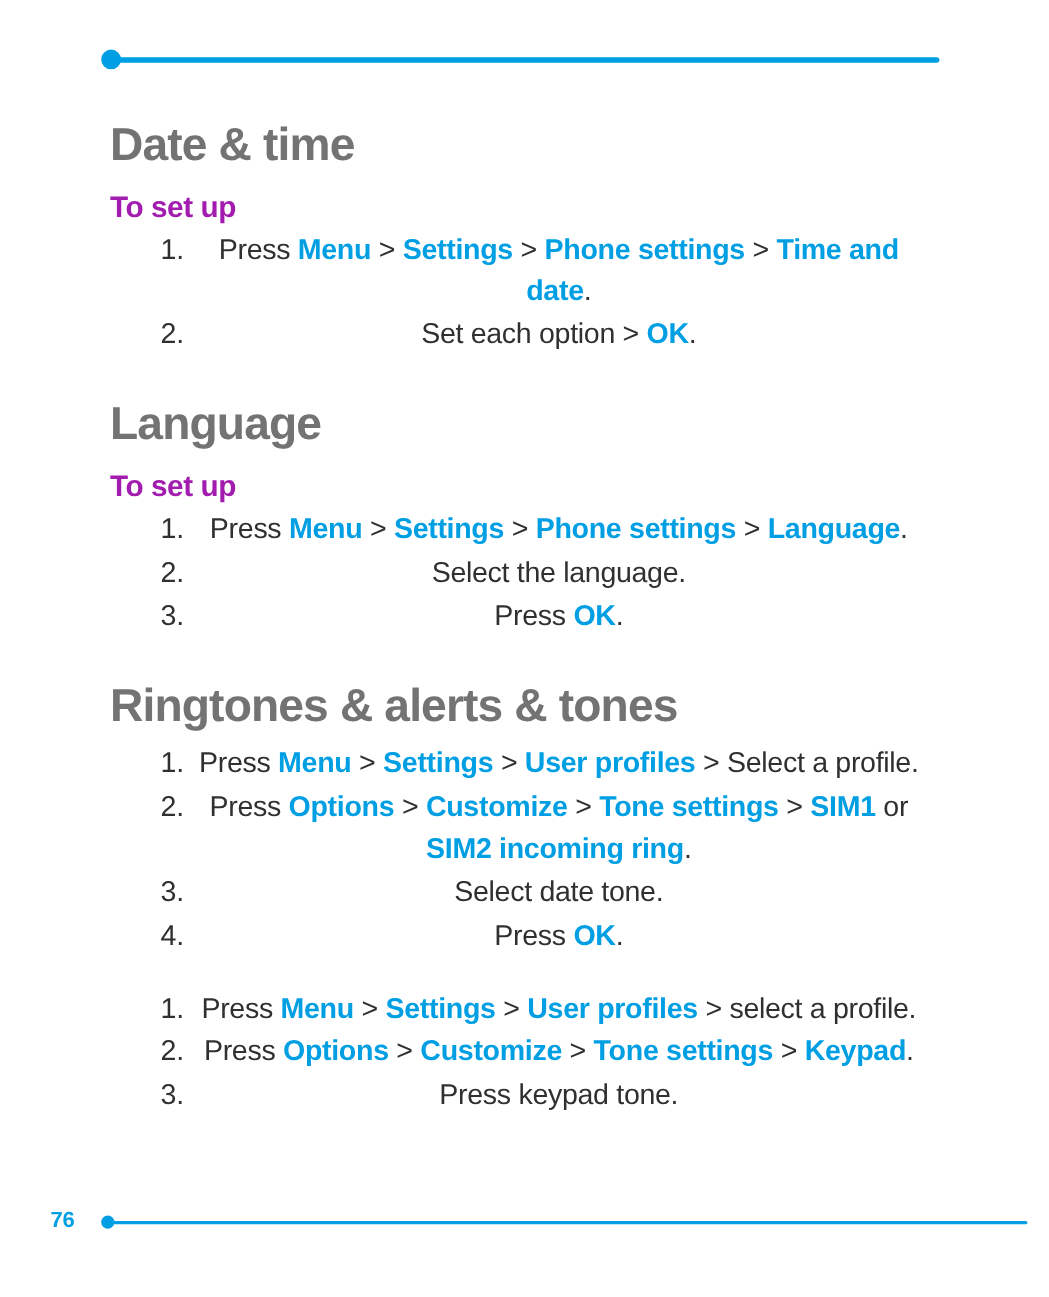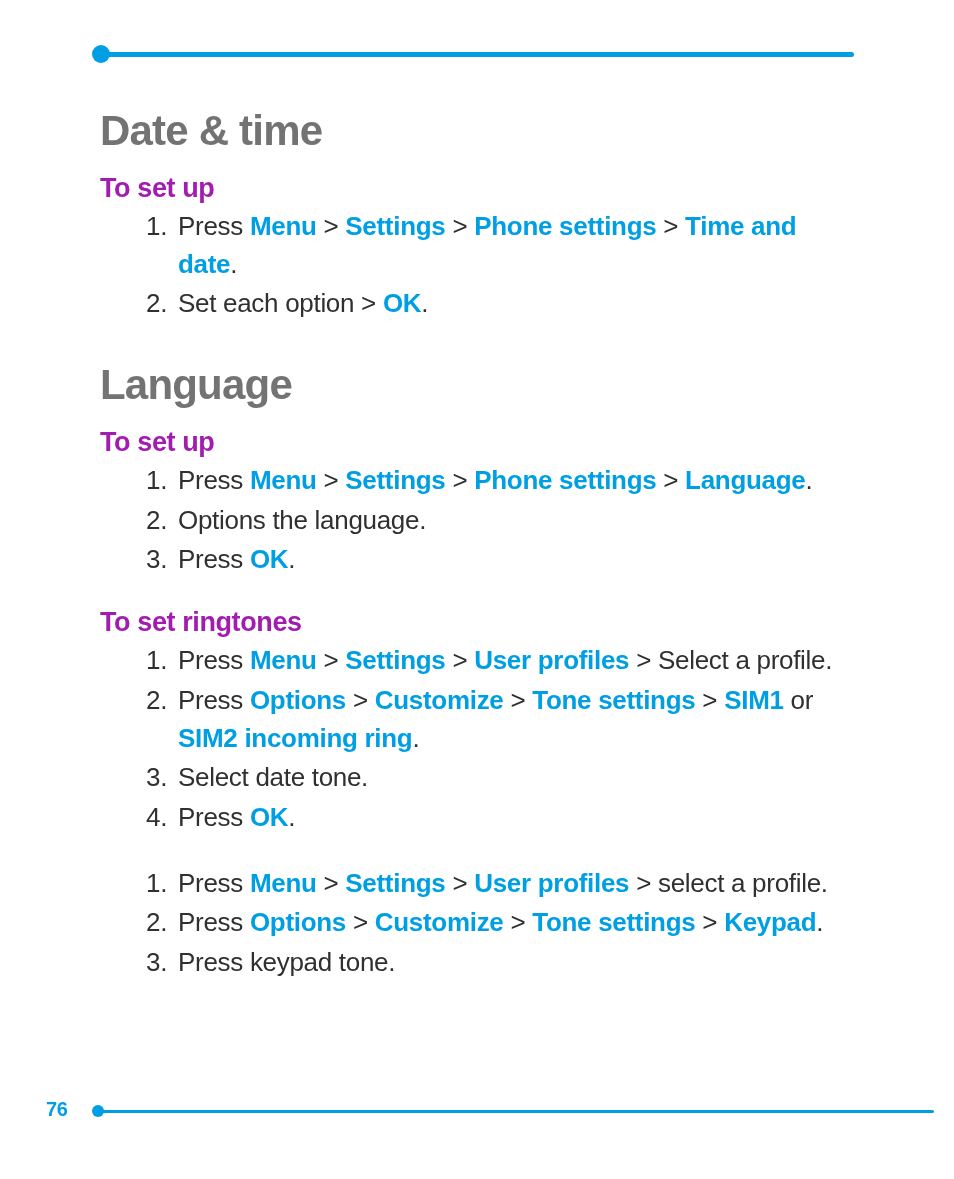--- a/index.html
+++ b/index.html
@@ -47,20 +47,21 @@
   ol.steps{
     margin:2px 0 28px 0;
     padding-left:58px;
     font-size:26px;
     line-height:1.45;
     color:#303030;
   }
   ol.steps li{
     padding-left:4px;
     margin:2px 16px;
+    text-align:center;
   }
   .pagenum{
     position:absolute;
     left:46px;bottom:58px;
     font-size:20px;
     font-weight:700;
     color:#009fe3;
   }
   .footer-dot{
     position:absolute;
@@ -85,24 +86,24 @@
       <h1 class="section first">Date &amp; time</h1>
       <h2 class="sub">To set up</h2>
       <ol class="steps">
         <li><span>Press </span><span class="accent bold">Menu</span><span> &gt; </span><span class="accent bold">Settings</span><span> &gt; </span><span class="accent bold">Phone settings</span><span> &gt; </span><span class="accent bold">Time and date</span><span>.</span></li>
         <li><span>Set each option &gt; </span><span class="accent bold">OK</span><span>.</span></li>
       </ol>
       <h1 class="section">Language</h1>
       <h2 class="sub">To set up</h2>
       <ol class="steps">
         <li><span>Press </span><span class="accent bold">Menu</span><span> &gt; </span><span class="accent bold">Settings</span><span> &gt; </span><span class="accent bold">Phone settings</span><span> &gt; </span><span class="accent bold">Language</span><span>.</span></li>
-        <li><span>Options the language.</span></li>
+        <li><span>Select the language.</span></li>
         <li><span>Press </span><span class="accent bold">OK</span><span>.</span></li>
       </ol>
-      <h2 class="sub">To set ringtones</h2>
+      <h1 class="section">Ringtones &amp; alerts &amp; tones</h1>
       <ol class="steps">
         <li><span>Press </span><span class="accent bold">Menu</span><span> &gt; </span><span class="accent bold">Settings</span><span> &gt; </span><span class="accent bold">User profiles</span><span> &gt; Select a profile.</span></li>
         <li><span>Press </span><span class="accent bold">Options</span><span> &gt; </span><span class="accent bold">Customize</span><span> &gt; </span><span class="accent bold">Tone settings</span><span> &gt; </span><span class="accent bold">SIM1</span><span> or </span><span class="accent bold">SIM2 incoming ring</span><span>.</span></li>
         <li><span>Select date tone.</span></li>
         <li><span>Press </span><span class="accent bold">OK</span><span>.</span></li>
       </ol>
       <ol class="steps">
         <li><span>Press </span><span class="accent bold">Menu</span><span> &gt; </span><span class="accent bold">Settings</span><span> &gt; </span><span class="accent bold">User profiles</span><span> &gt; select a profile.</span></li>
         <li><span>Press </span><span class="accent bold">Options</span><span> &gt; </span><span class="accent bold">Customize</span><span> &gt; </span><span class="accent bold">Tone settings</span><span> &gt; </span><span class="accent bold">Keypad</span><span>.</span></li>
         <li><span>Press keypad tone.</span></li>

